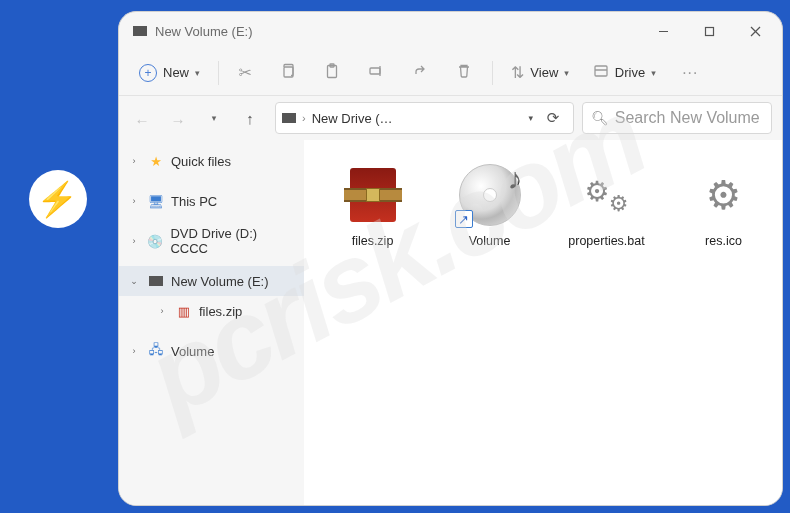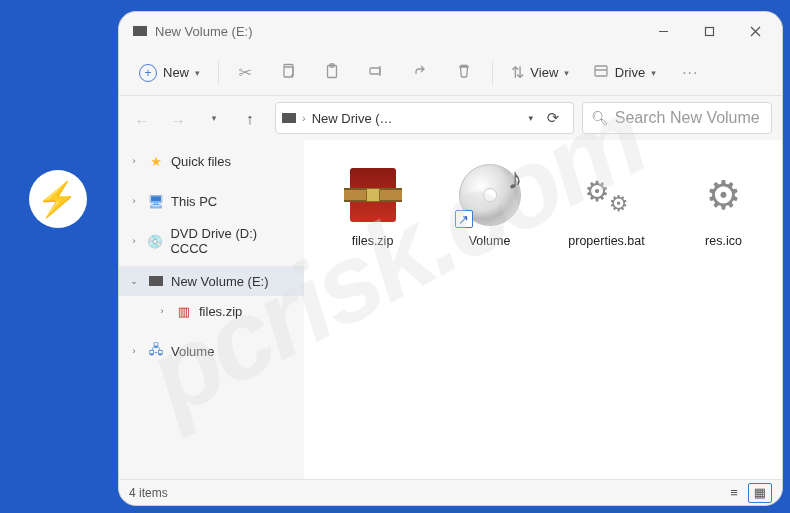--- a/index.html
+++ b/index.html
@@ -278,20 +278,14 @@
       </div>
       <div class="fitem">
         <div class="ficon">
             <span class="icon-gear">⚙</span>
           </div>
         <div class="flabel">res.ico</div>
       </div>
     </div>
   </div>
 
-  <div class="status">
-    <span>4 items</span>
-    <span class="spacer"></span>
-    <span class="viewbtn">≡</span>
-    <span class="viewbtn active">▦</span>
-  </div>
 
 </div>
 
 </body></html>

